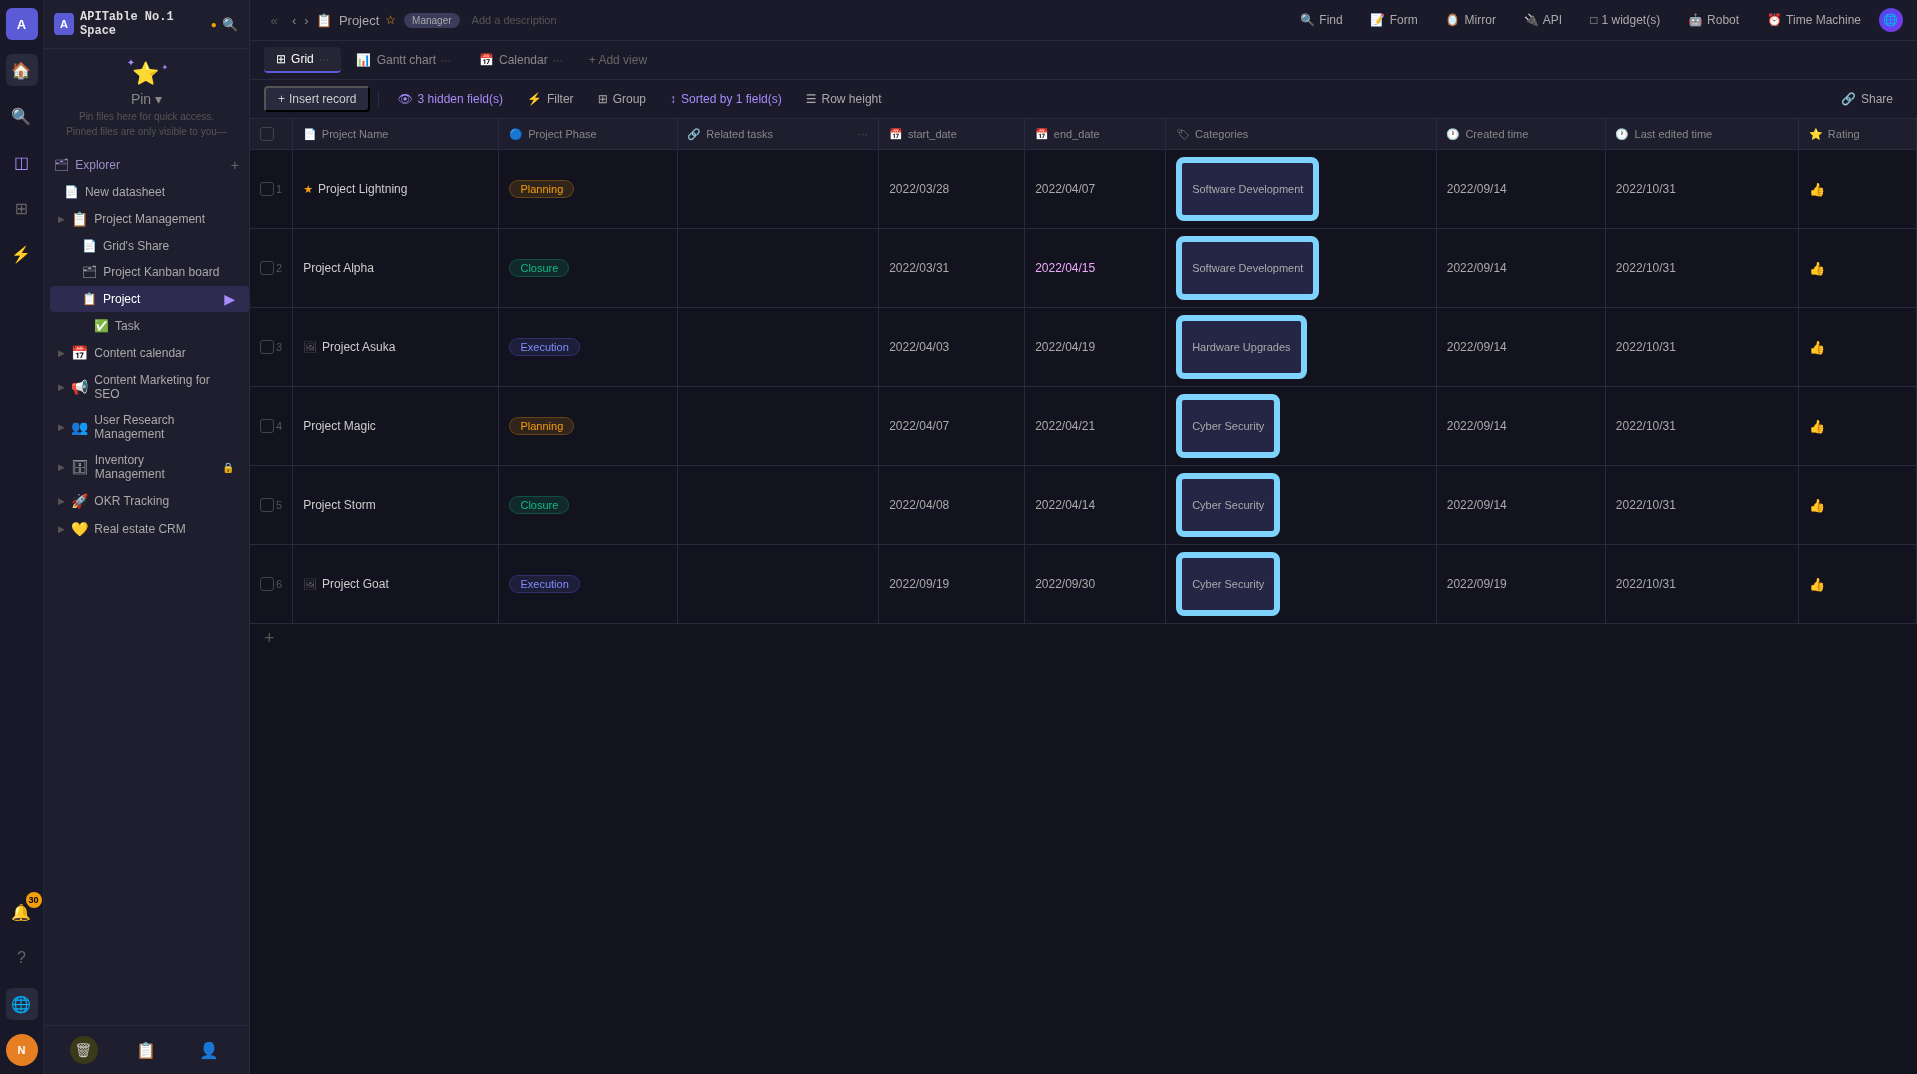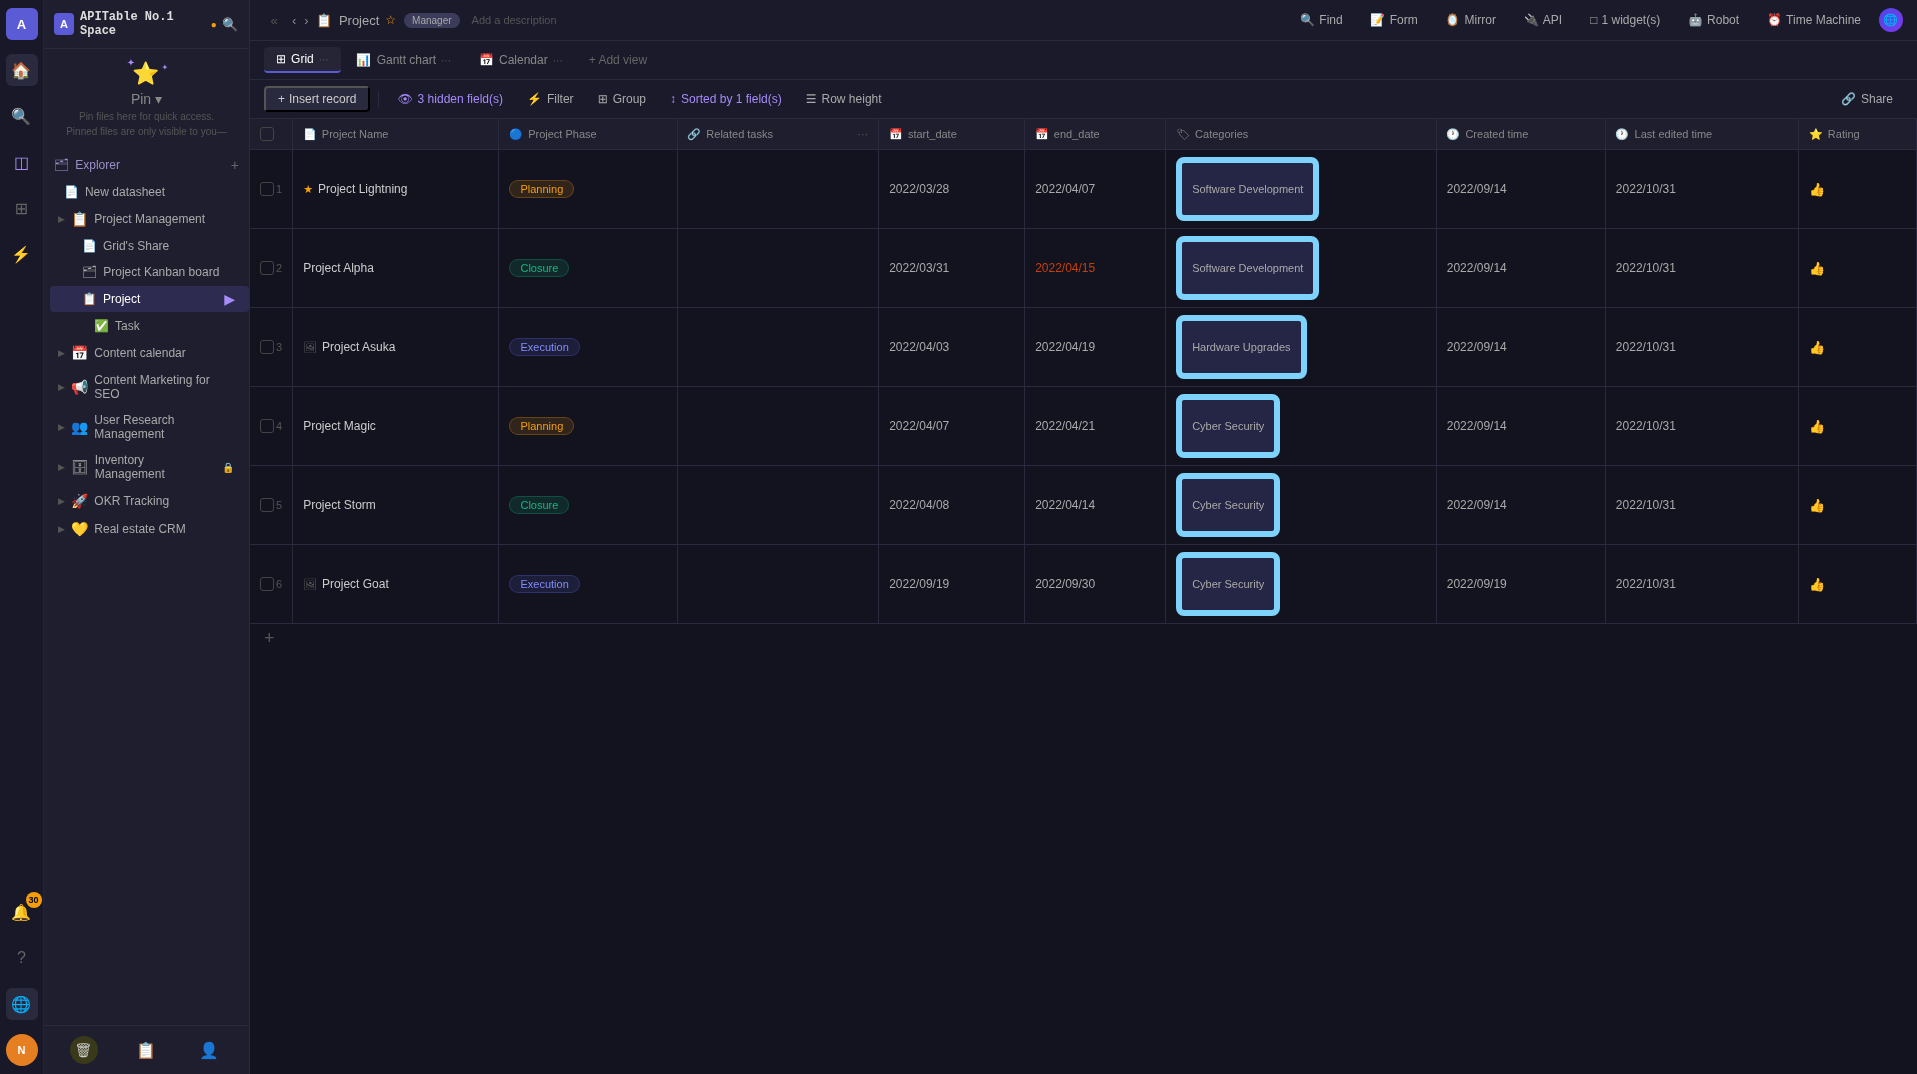--- a/index.html
+++ b/index.html
@@ -393,21 +393,21 @@
       <div style="display:flex;align-items:center;gap:5px;">
 
         <span>Project Alpha</span>
       </div>
     </td>
     <td>
       <span class="phase-badge phase-closure">Closure</span>
     </td>
     <td style="min-width:120px;"></td>
     <td style="color:#aaa;">2022/03/31</td>
-    <td style="color:#c2410c;">2022/04/15</td>
+    <td style="color:#f0abfc;">2022/04/15</td>
     <td>
       <span class="cat-badge">Software Development</span>
     </td>
     <td style="color:#aaa;">2022/09/14</td>
     <td style="color:#aaa;">2022/10/31</td>
     <td>
       <span class="rating-thumb">👍</span>
     </td>
   </tr>
           <tr>

